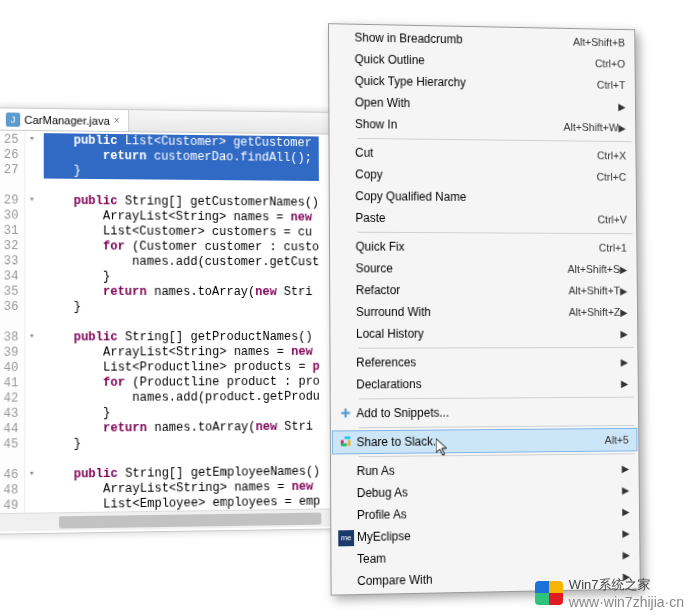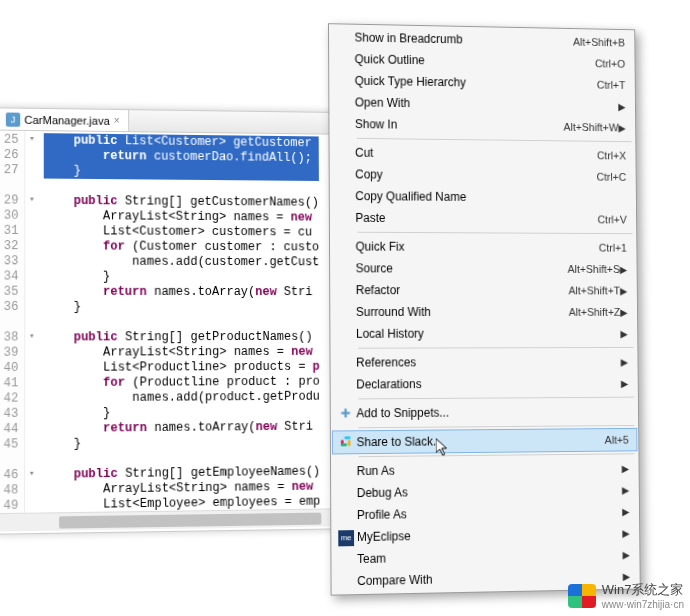--- a/index.html
+++ b/index.html
@@ -138,21 +138,21 @@
   right: 6px; bottom: 6px;
   display: flex; align-items: center;
   font-size: 13px; color: #444;
   gap: 6px;
 }
 .watermark .flag {
   width: 28px; height: 24px;
   background: conic-gradient(#f7b500 0 25%, #e01b24 0 50%, #2ec27e 0 75%, #1c71d8 0 100%);
   border-radius: 4px;
 }
-.watermark small { font-size: 10px; color: #888; display: block; }
+.watermark small { font-size: 14px; color: #888; display: block; }
 </style>
 </head>
 <body>
 
 <div class="canvas">
   <div class="editor-pane">
     <div class="tab-row">
       <div class="tab">
         <span class="j-icon">J</span>
         <span>CarManager.java</span>

